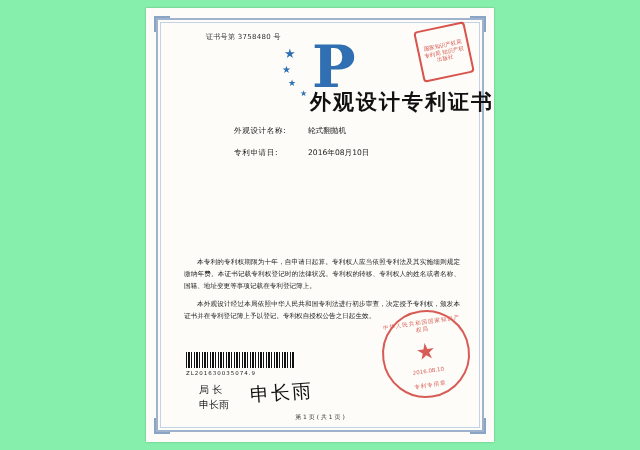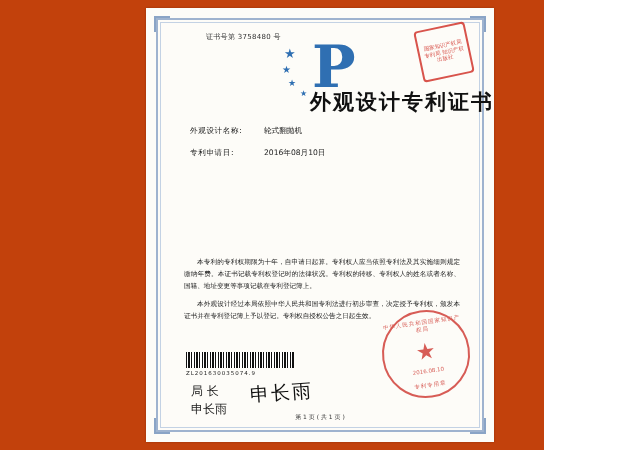--- a/index.html
+++ b/index.html
@@ -5,23 +5,23 @@
   html, body {
     margin: 0;
     padding: 0;
     width: 640px;
     height: 450px;
     background: #ffffff;
     font-family: "DejaVu Sans", sans-serif;
   }
   #page {
     position: relative;
-    width: 544px;
+    width: 640px;
     height: 450px;
-    background: #c2410c;
+    background: #86efac;
     overflow: hidden;
   }
   
   .sheet {
     position: absolute;
     left: 146px;
     top: 8px;
     width: 348px;
     height: 434px;
     background: #fdfcf8;
@@ -138,20 +138,21 @@
   .field-row {
     font-size: 7.6px;
     color: #1a1a1a;
     margin-bottom: 11.5px;
     white-space: nowrap;
   }
   .field-label {
     display: inline-block;
     width: 74px;
     letter-spacing: 0.6px;
+    margin-left: 44px;
   }
   .field-value {
     display: inline-block;
   }
 
   .body-text {
     position: absolute;
     left: 38px;
     right: 34px;
     top: 248px;
@@ -182,23 +183,23 @@
     position: absolute;
     left: 40px;
     top: 362px;
     font-size: 5.5px;
     color: #222;
     letter-spacing: 1px;
   }
 
   .director {
     position: absolute;
-    left: 45px;
+    left: 53px;
     top: 374px;
-    font-size: 12px;
+    font-size: 10px;
     line-height: 1.5;
     color: #1a1a1a;
   }
   .signature {
     position: absolute;
     left: 104px;
     top: 372px;
     font-family: "DejaVu Serif", serif;
     font-size: 19px;
     color: #111;

